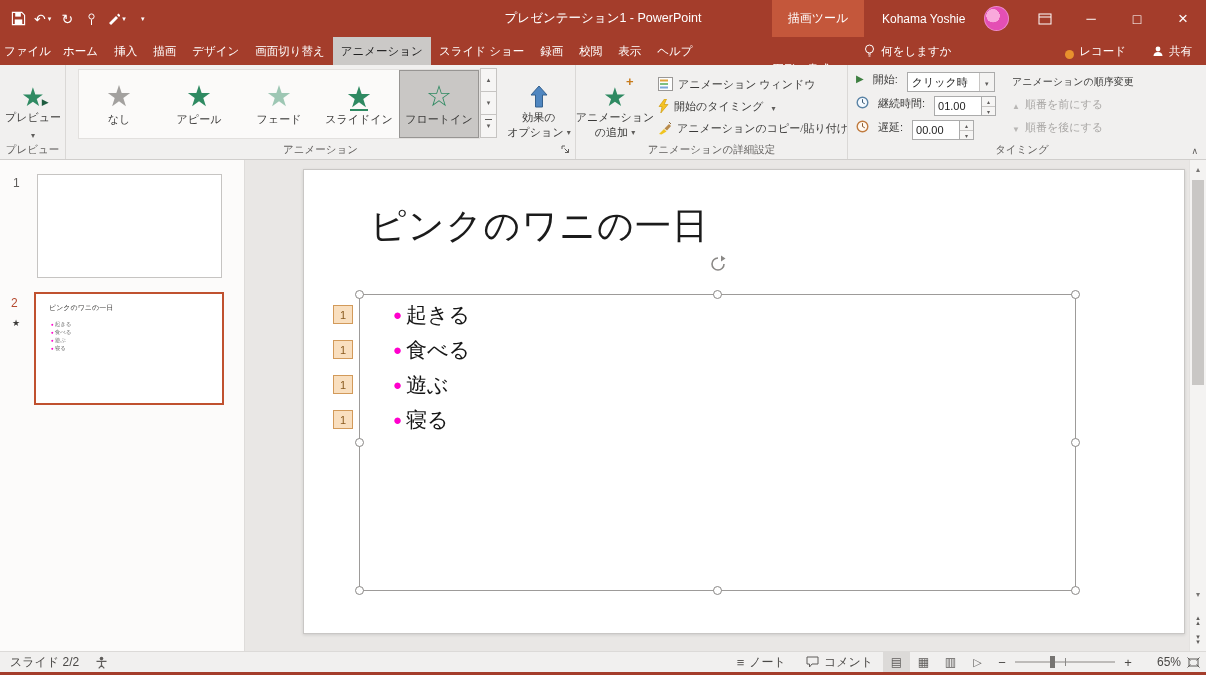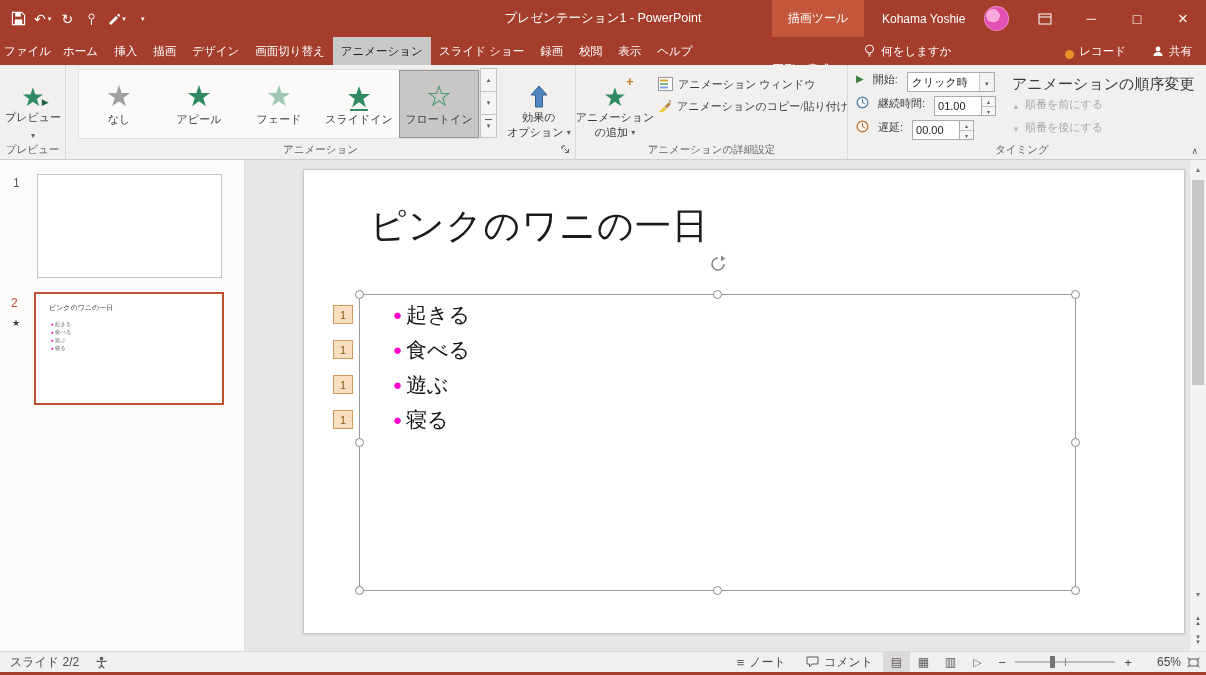--- a/index.html
+++ b/index.html
@@ -78,21 +78,21 @@
 .combo-text{flex:1;padding:0 4px;font-size:11px;color:#222;}
 .combo-btn{width:15px;align-self:stretch;border-left:1px solid #C8C6C4;display:flex;align-items:center;justify-content:center;background:#F4F3F2;}
 .cchev::after{content:"▾";font-size:7px;color:#5f5d5b;}
 .num-box{display:flex;height:20px;}
 .num-input{width:47px;height:20px;border:1px solid #ABABAB;border-right:none;font-size:11px;padding:0 3px;font-family:inherit;background:#fff;color:#222;}
 .spin{display:flex;flex-direction:column;border:1px solid #ABABAB;}
 .spin-btn{width:13px;height:9px;display:flex;align-items:center;justify-content:center;font-size:6px;color:#5f5d5b;background:#F6F5F4;}
 .spin-btn + .spin-btn{border-top:1px solid #C8C6C4;}
 .sp-up::before{content:"▴";}
 .sp-down::before{content:"▾";}
-.t-reorder{position:absolute;left:164px;top:10px;font-size:15px;color:#3b3a39;white-space:nowrap;}
+.t-reorder{position:absolute;left:164px;top:10px;font-size:10px;color:#3b3a39;white-space:nowrap;}
 .t-move{position:absolute;left:164px;display:flex;align-items:center;gap:5px;font-size:11px;white-space:nowrap;}
 .t-move.disabled{color:#A9A7A5;}
 .tri-up::before{content:"▲";font-size:8px;color:#B8B6B4;}
 .tri-down::before{content:"▼";font-size:8px;color:#B8B6B4;}
 .ribbon-collapse{position:absolute;right:8px;bottom:3px;font-size:9px;color:#5f5d5b;}
 .ribbon-collapse::before{content:"∧";}
 
 
 .thumbs{position:absolute;left:0;top:160px;width:245px;bottom:24px;background:#FCFBFA;border-right:1px solid #DEDCDA;}
 .thumb{position:absolute;background:#fff;}
@@ -330,20 +330,27 @@
         <div class="adv-row">
           <svg width="15" height="14">
               <rect x="0.5" y="0.5" width="14" height="13" fill="#FDFDFD" stroke="#9A9896"></rect>
               <rect x="2" y="2.5" width="8" height="2" fill="#E2A33C"></rect>
               <rect x="2" y="6" width="8" height="2" fill="#7FBF7F"></rect>
               <rect x="2" y="9.5" width="8" height="2" fill="#7DA7D9"></rect>
             </svg>
           <span class="adv-label">アニメーション ウィンドウ</span>
         </div>
         <div class="adv-row">
+          <svg width="11" height="14" viewBox="0 0 11 14">
+              <path d="M6.5 0 L1 7.5 H4 L2.8 14 L10 5.5 H6.2 L8.5 0 Z" fill="#F6C324" stroke="#C79200" stroke-width="0.6"></path>
+            </svg>
+          <span class="adv-label">開始のタイミング</span>
+          <span class="chev-i"></span>
+        </div>
+        <div class="adv-row">
           <svg width="14" height="14">
               <path d="M1 13 L6 8 L8.5 10.5 L3.5 13.5 Z" fill="#F0C420"></path>
               <path d="M6.5 7.5 L11 3 L13 5 L9 9.5 Z" fill="#B98A4A"></path>
               <path d="M11 1 l2 2" stroke="#8A6A3C"></path>
             </svg>
           <span class="adv-label">アニメーションのコピー/貼り付け</span>
         </div>
       </div>
       <div class="glabel">アニメーションの詳細設定</div>
     </div>

